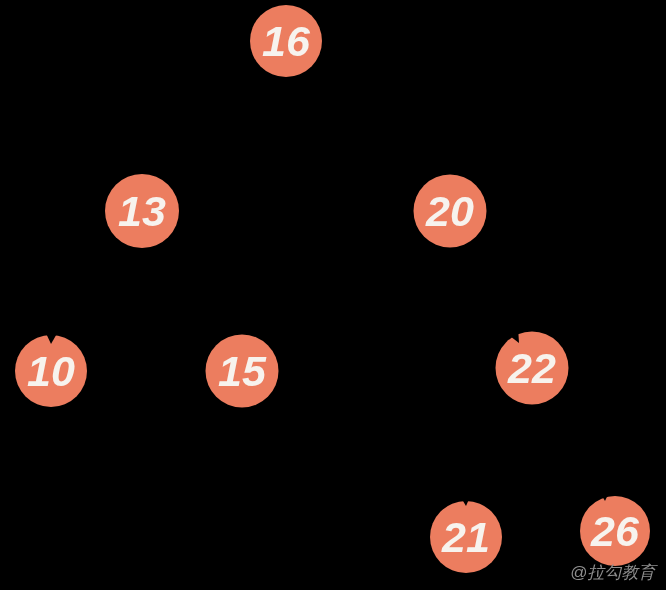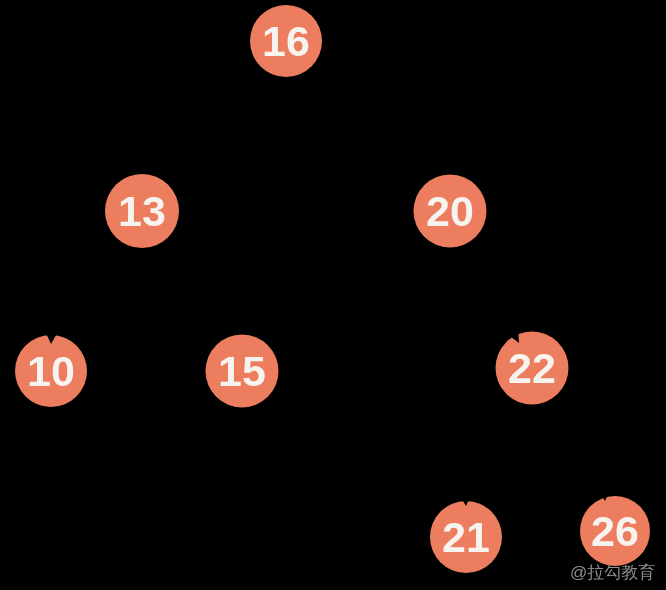--- a/index.html
+++ b/index.html
@@ -6,20 +6,21 @@
     margin: 0;
     padding: 0;
     background: #000000;
   }
   #canvas {
     position: relative;
     width: 666px;
     height: 590px;
     background: #000000;
     overflow: hidden;
+    font-style: italic;
   }
   .edge {
     stroke-width: 2;
     fill: none;
   }
   .node-label {
     font-family: "Liberation Sans", sans-serif;
     font-size: 43px;
     font-weight: 700;
     text-anchor: middle;

